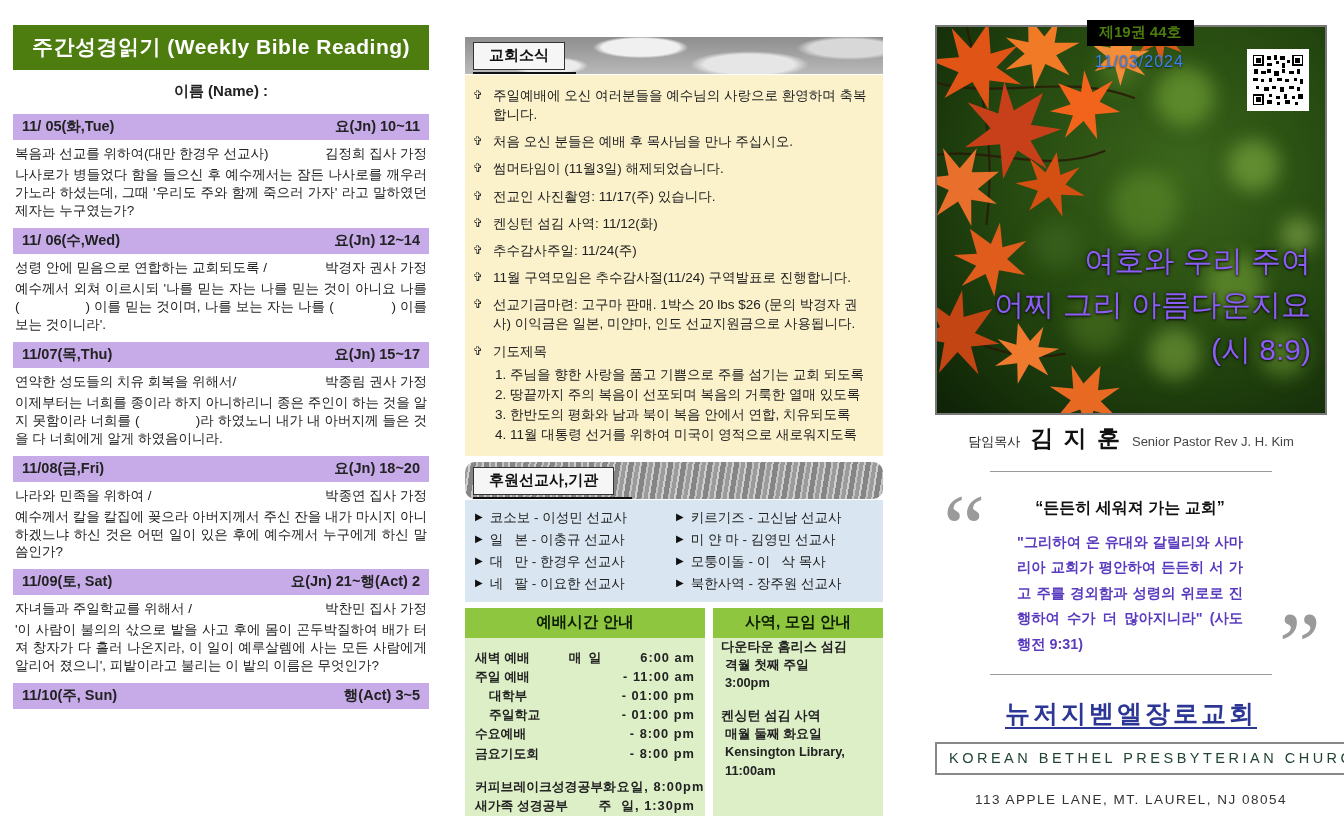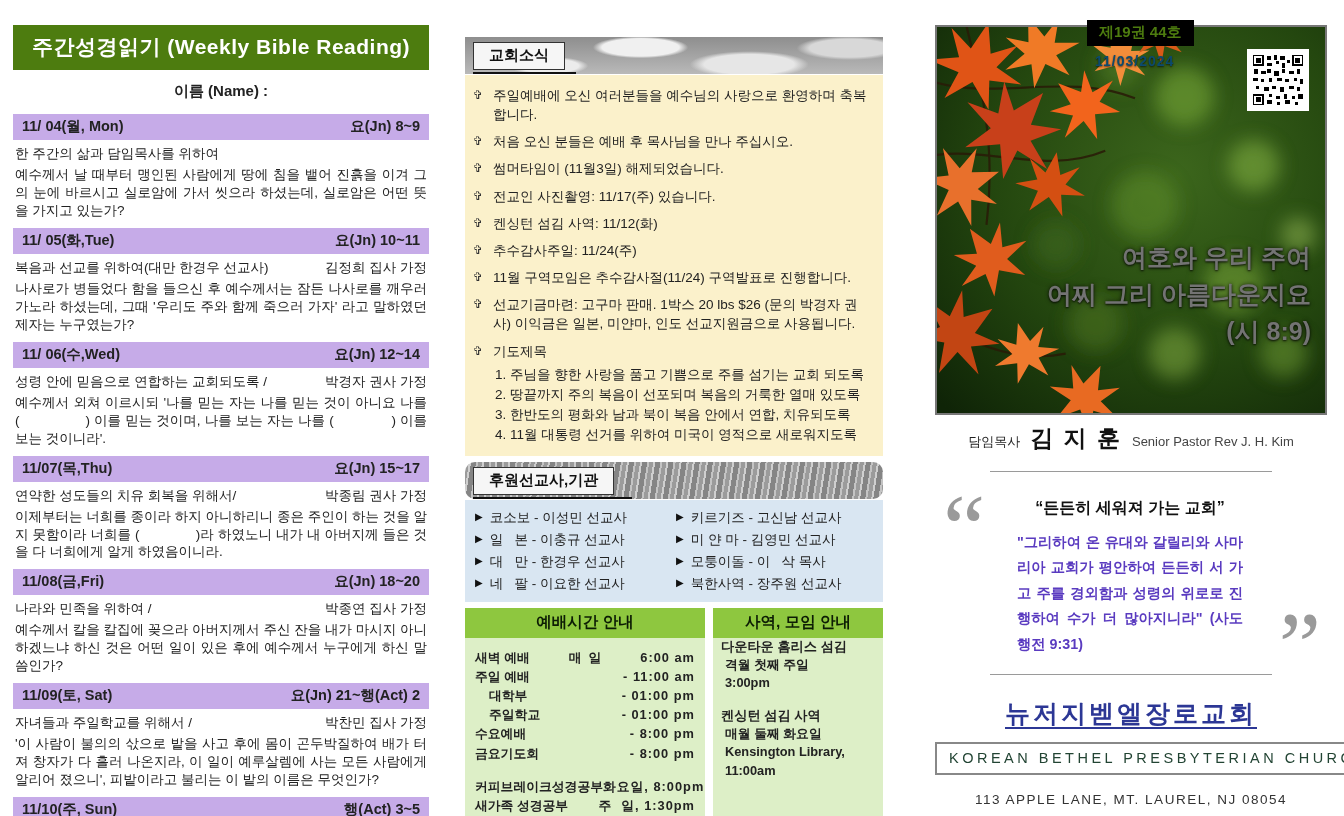--- a/index.html
+++ b/index.html
@@ -61,25 +61,25 @@
   .g-group-name { font-weight:bold; font-size:13.2px; }
   .g-line { font-size:12.8px; line-height:1.45; padding-left:4px; font-weight:bold; }
   .g-space { height:14px; }
 
   
   .col-right { position:absolute; left:935px; top:25px; width:392px; }
   .photo { position:relative; width:392px; height:390px; border:2px solid #777; overflow:visible; }
   .photo svg.scene { position:absolute; left:0; top:0; width:100%; height:100%; }
   .issue-badge { position:absolute; left:150px; top:-7px; background:#000; color:#4d7c0f;
     font-weight:bold; font-size:15px; padding:3px 12px 4px; white-space:nowrap; }
-  .photo-date { position:absolute; left:158px; top:26px; color:#0c4a6e; font-weight:bold;
-    font-size:14px; letter-spacing:1px; text-shadow:0 1px 2px rgba(0,0,0,.65); }
+  .photo-date { position:absolute; left:158px; top:26px; color:#3b82f6; font-weight:normal;
+    font-size:16px; letter-spacing:1px; text-shadow:0 1px 2px rgba(0,0,0,.65); }
   .qr { position:absolute; right:16px; top:22px; width:62px; height:62px; background:#fff; padding:4px; }
-  .verse { position:absolute; right:14px; top:212px; text-align:right; color:#737373;
-    font-weight:bold; font-size:25px; line-height:1.48;
+  .verse { position:absolute; right:14px; top:212px; text-align:right; color:#8b5cf6;
+    font-weight:normal; font-size:30px; line-height:1.48;
     text-shadow:0 0 4px rgba(0,0,0,.7), 0 1px 2px rgba(0,0,0,.7); }
   .pastor-line { display:flex; justify-content:center; align-items:baseline; gap:10px; margin-top:8px; }
   .pastor-label { font-size:13px; color:#222; }
   .pastor-name { font-size:23px; font-weight:bold; letter-spacing:2px; color:#111; }
   .pastor-en { font-size:13px; color:#444; }
   .hr { width:72%; margin:17px auto 0; border-top:1px solid #9a9a9a; }
   .quote-block { position:relative; margin-top:26px; padding:0 84px 0 82px; min-height:140px; }
   .q-icon { position:absolute; color:#9a9a9a; font-size:95px; line-height:.6;
     font-family:"Liberation Serif","DejaVu Serif",serif; }
   .q-open { left:8px; top:2px; }
@@ -95,31 +95,20 @@
 </style>
 </head>
 <body>
 
 <div class="page">
 
   <section class="col-left">
     <div class="wbr-header">주간성경읽기 (Weekly Bible Reading)</div>
     <div class="name-line">이름 (Name) :</div>
 
-    <div class="entry">
-      <div class="entry-bar">
-        <span>11/ 04(월, Mon)</span>
-        <span>요(Jn) 8~9</span>
-      </div>
-      <div class="entry-topic">
-        <span>한 주간의 삶과 담임목사를 위하여</span>
-        <span></span>
-      </div>
-      <div class="entry-q">예수께서 날 때부터 맹인된 사람에게 땅에 침을 뱉어 진흙을 이겨 그의 눈에 바르시고 실로암에 가서 씻으라 하셨는데, 실로암은 어떤 뜻을 가지고 있는가?</div>
-    </div>
 
     <div class="entry">
       <div class="entry-bar">
         <span>11/ 05(화,Tue)</span>
         <span>요(Jn) 10~11</span>
       </div>
       <div class="entry-topic">
         <span>복음과 선교를 위하여(대만 한경우 선교사)</span>
         <span>김정희 집사 가정</span>
       </div>

